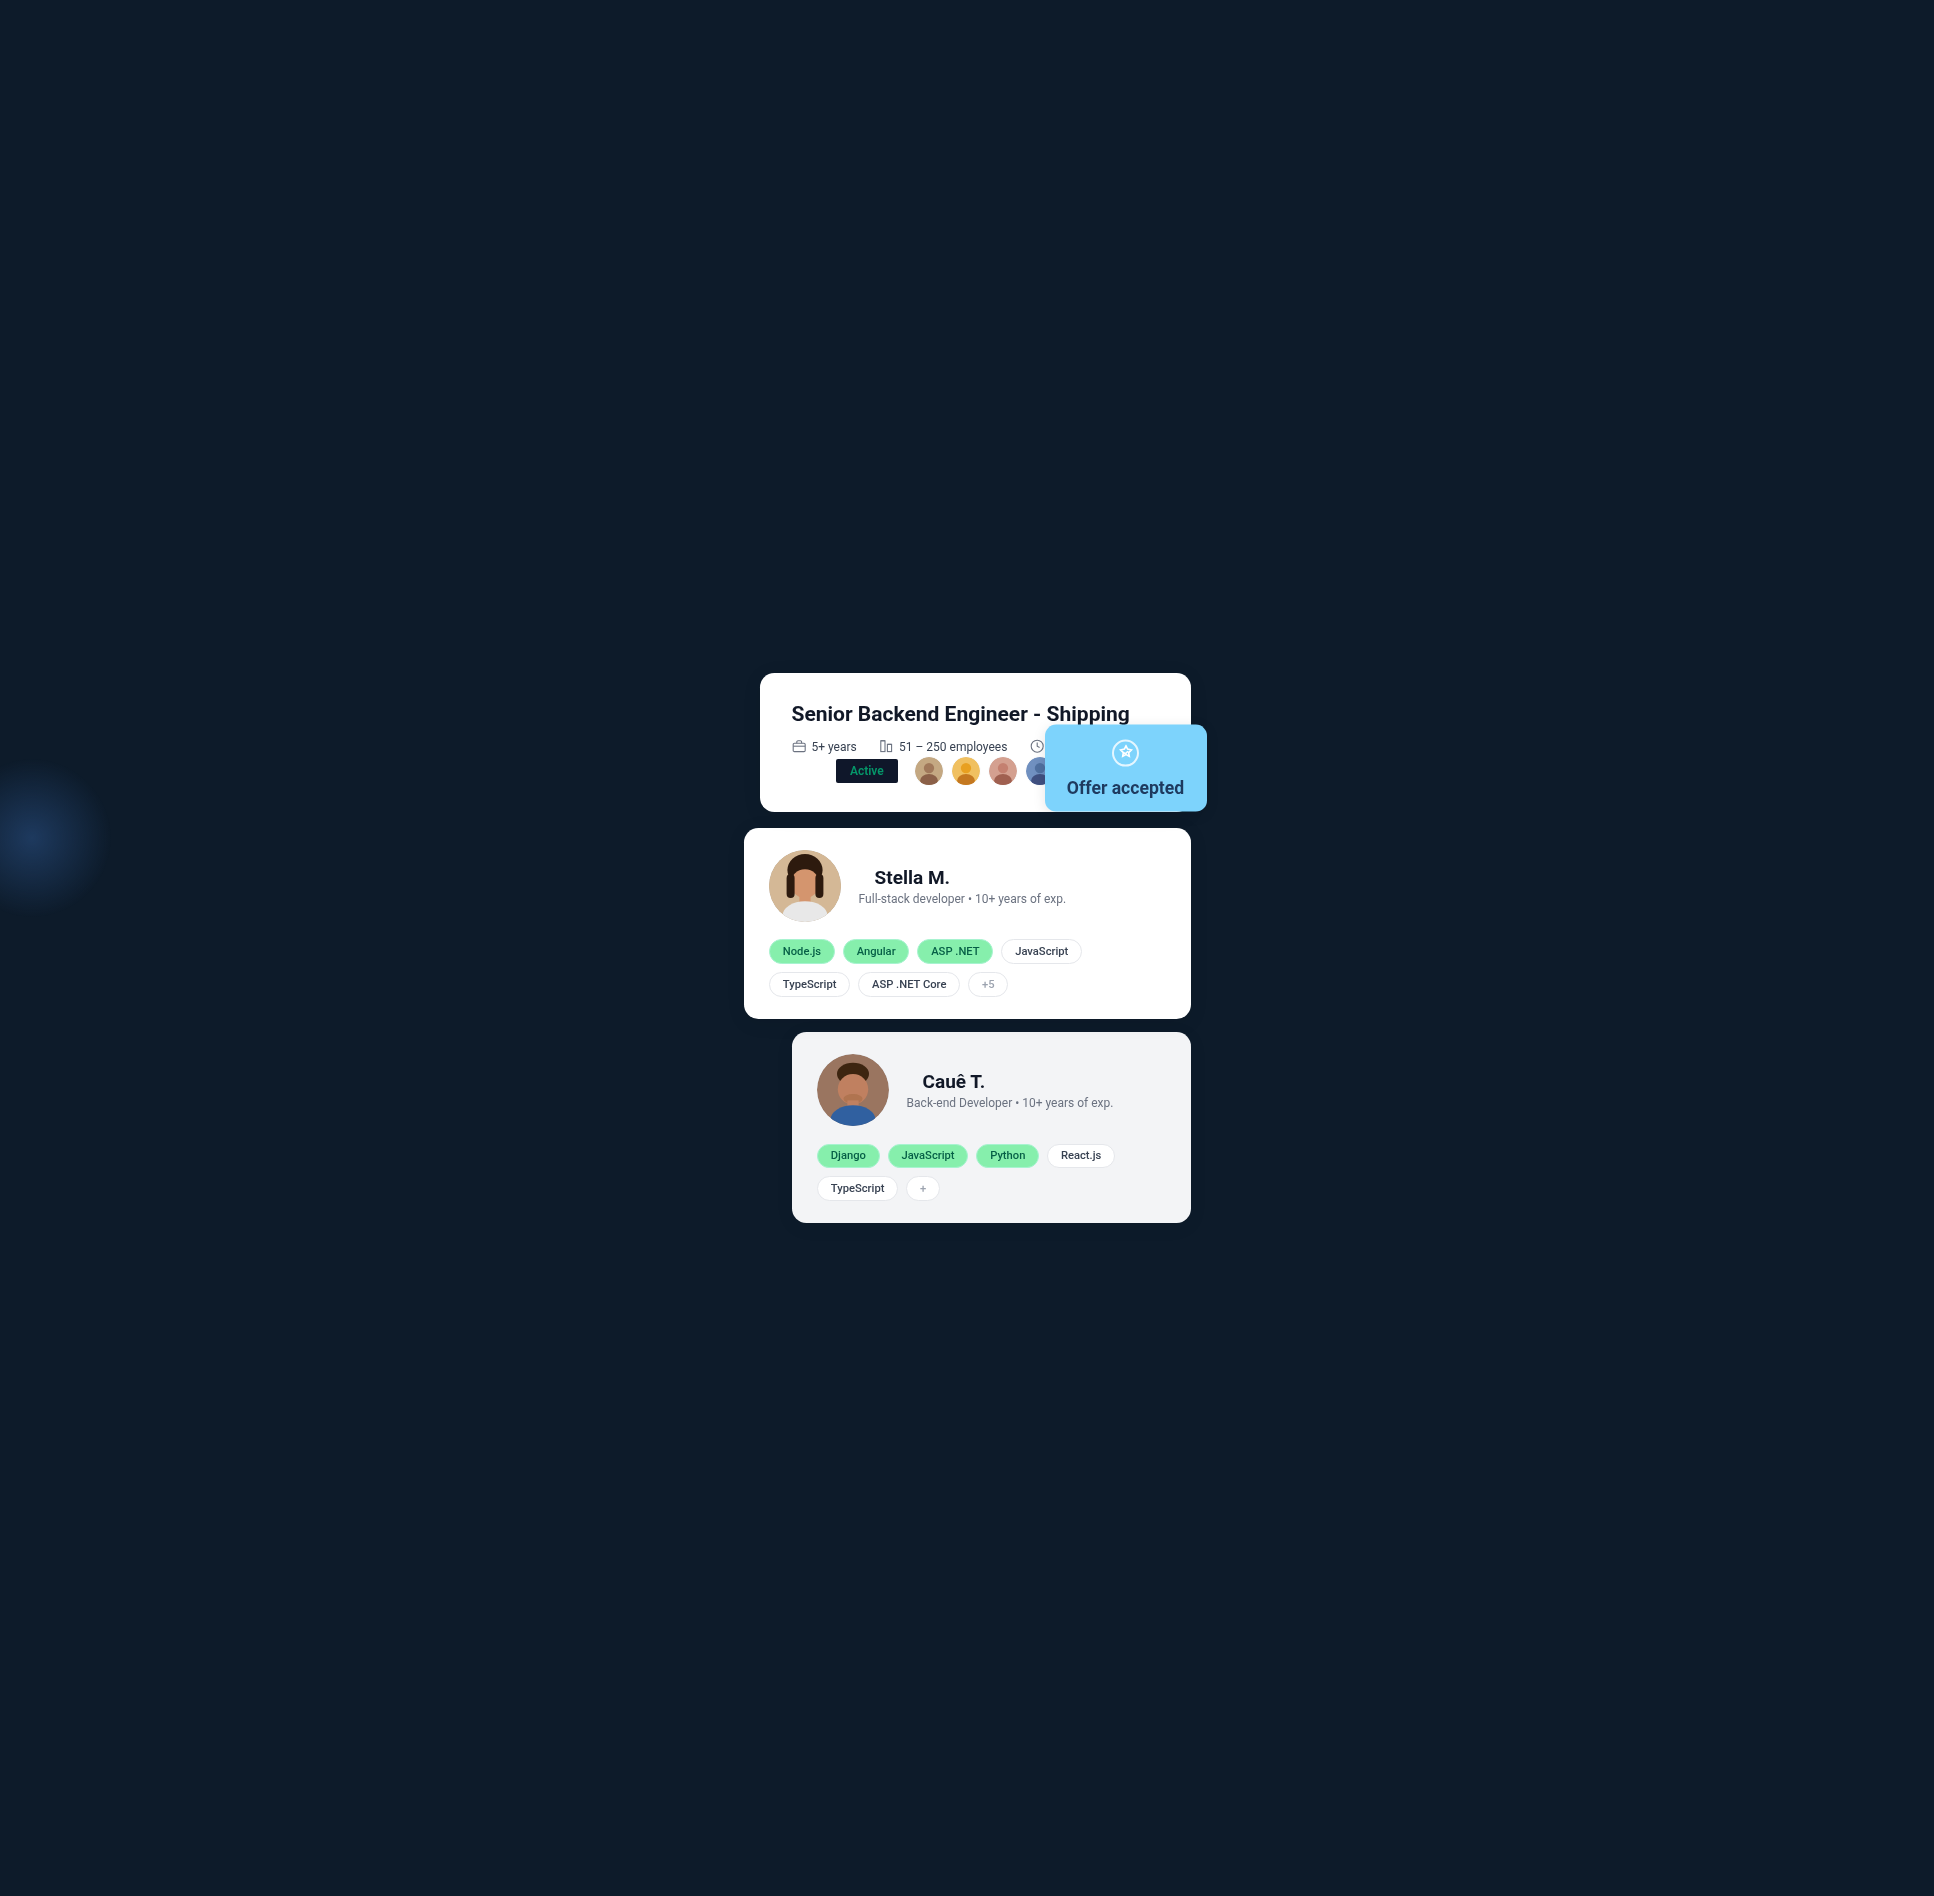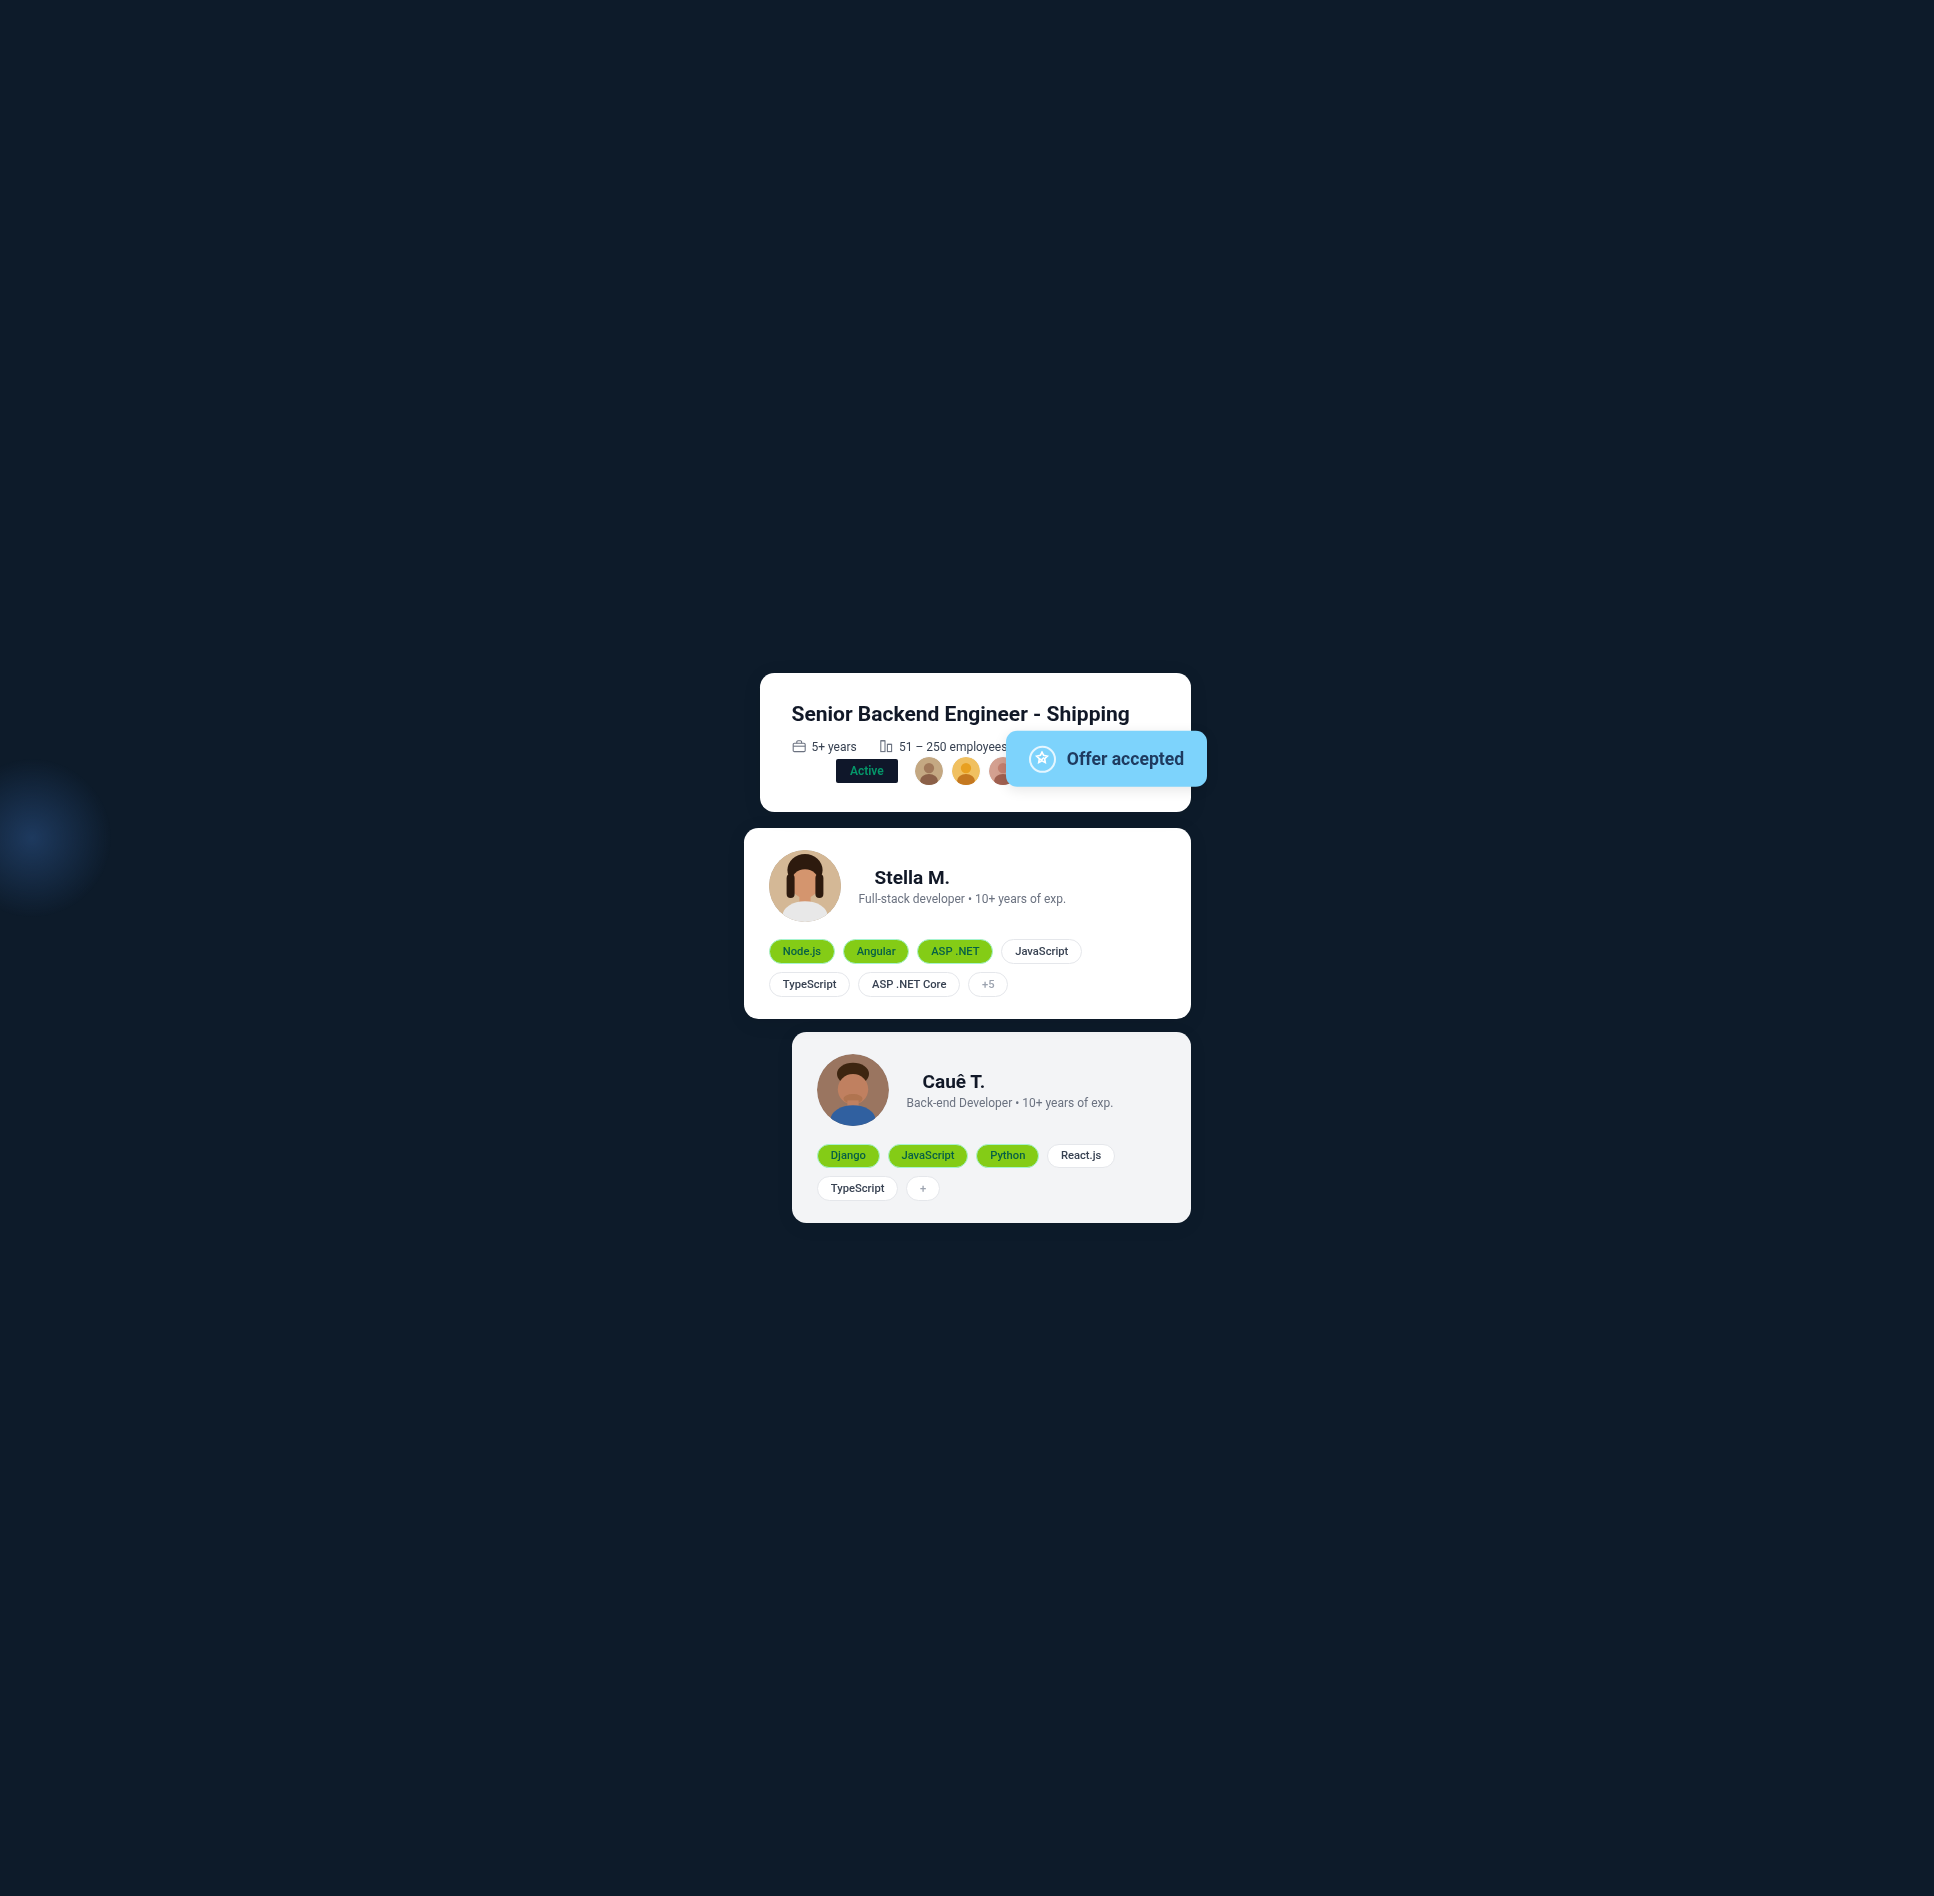--- a/index.html
+++ b/index.html
@@ -118,20 +118,21 @@
       top: 50%;
       transform: translateY(-20%);
       background: #7dd3fc;
       border-radius: 11.2px;
       padding: 14.4px 22.3px;
       display: flex;
       align-items: center;
       gap: 11.2px;
       z-index: 10;
       box-shadow: 0 3.2px 12.8px rgba(0,0,0,0.1);
+      flex-direction: column;
     }
 
     .offer-badge-icon {
       width: 27px;
       height: 27px;
       border: 2px solid rgba(255,255,255,0.8);
       border-radius: 50%;
       display: flex;
       align-items: center;
       justify-content: center;
@@ -198,21 +199,21 @@
       border-radius: 16px;
       padding: 4.8px 12.8px;
       font-size: 11.2px;
       font-weight: 500;
       border: 1.2px solid #e5e7eb;
       color: #374151;
       background: #fff;
     }
 
     .tag-green {
-      background: #84cc16;
+      background: #86efac;
       border-color: #a7f3d0;
       color: #065f46;
     }
 
     .tag-more {
       background: #fff;
       border-color: #e5e7eb;
       color: #9ca3af;
     }
 

